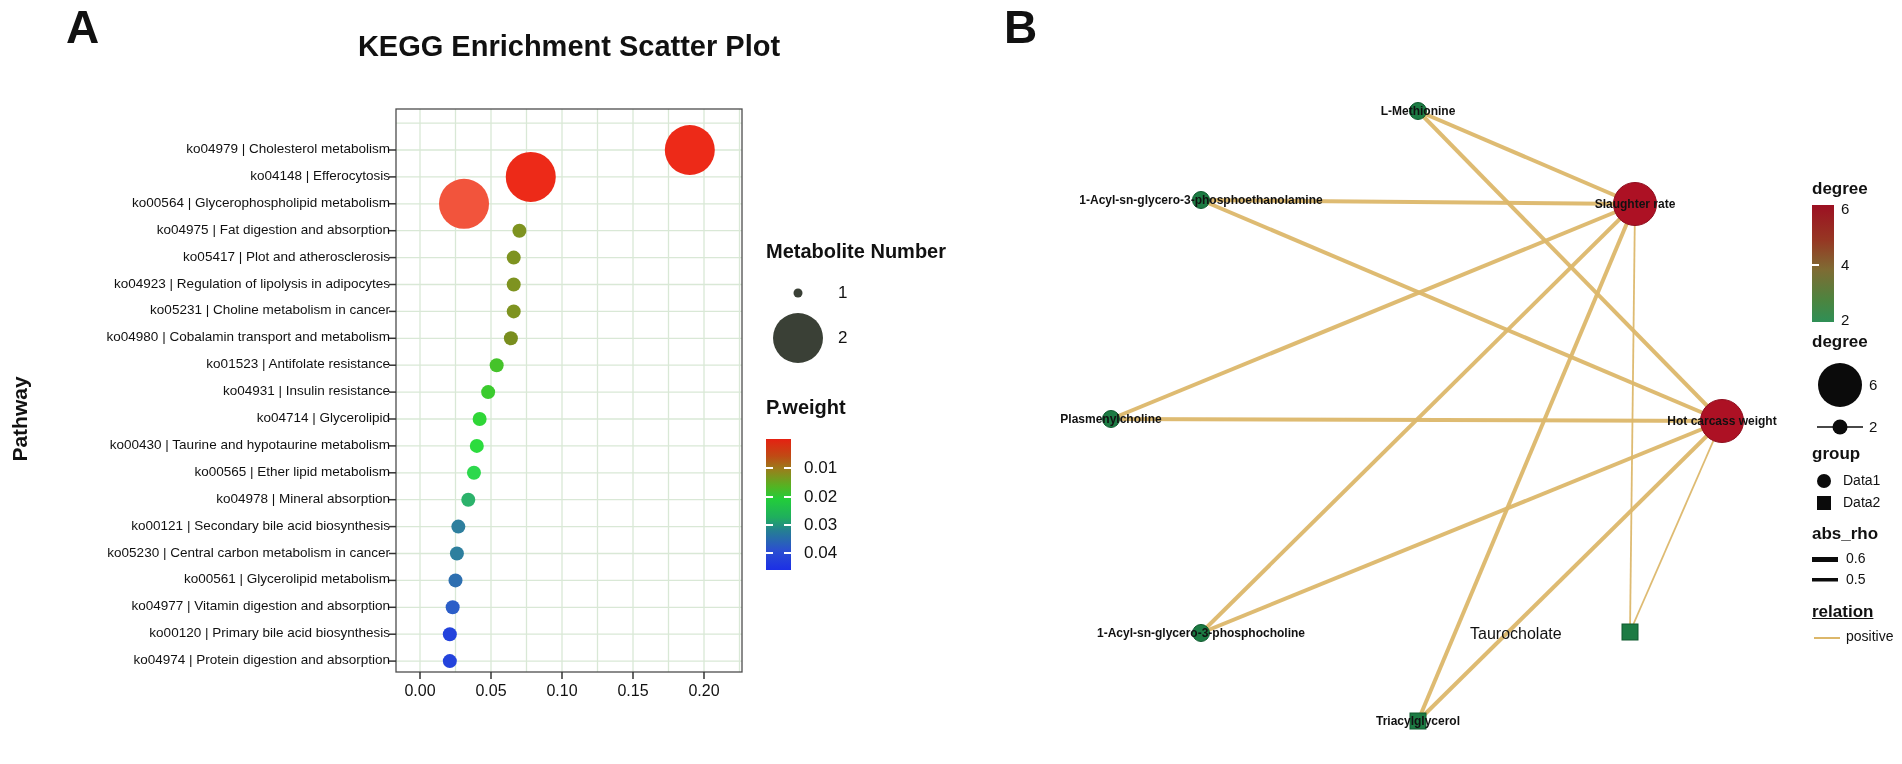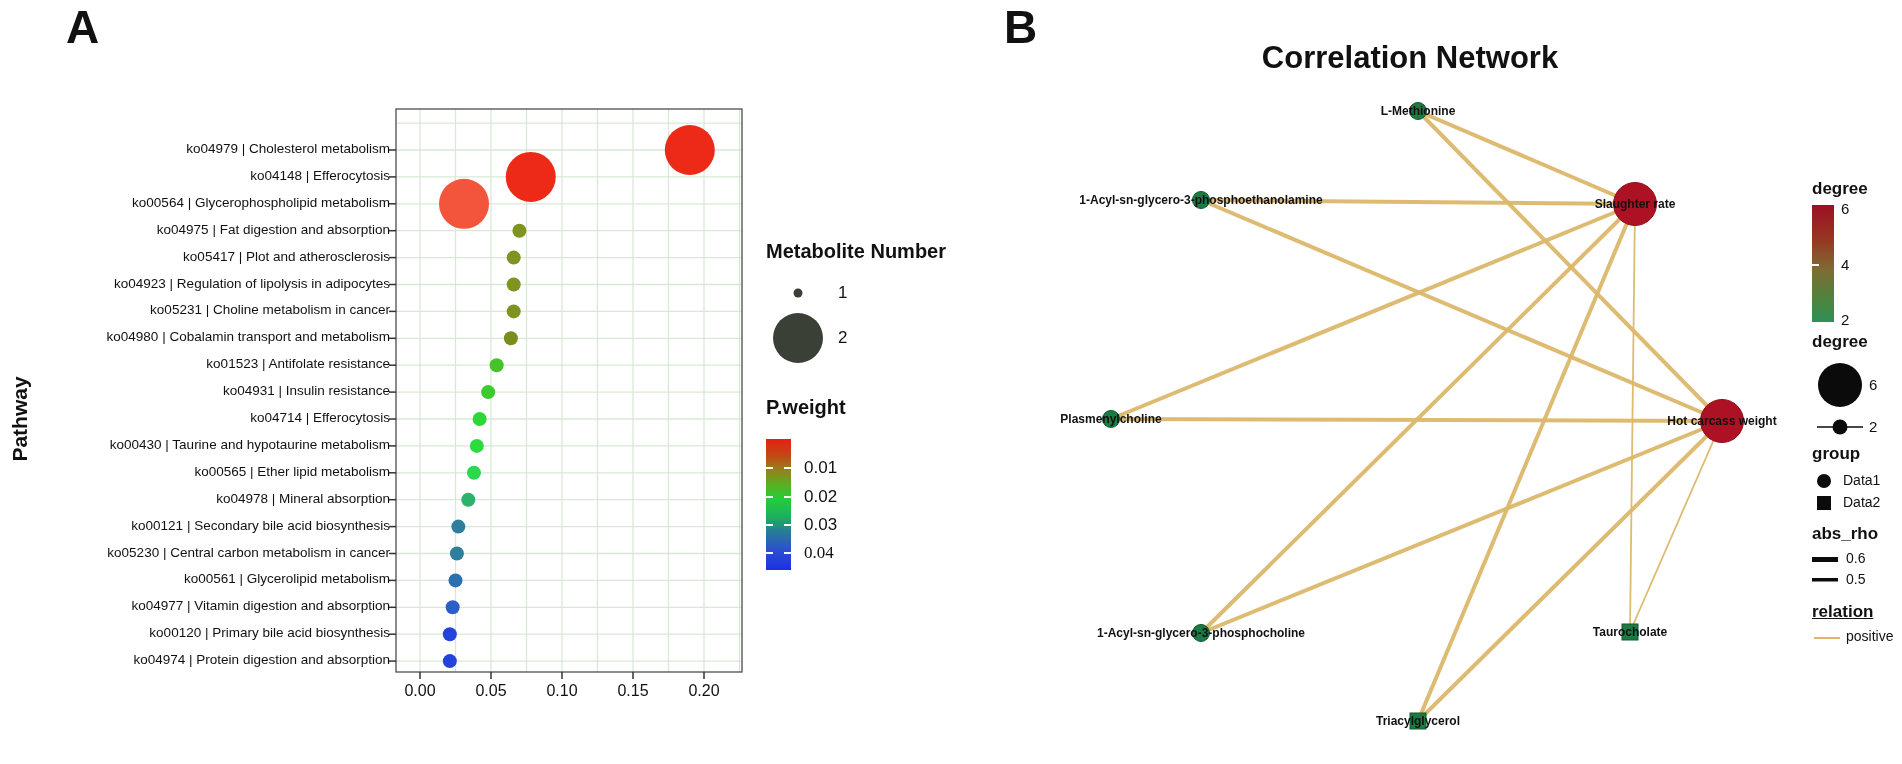--- a/index.html
+++ b/index.html
@@ -132,36 +132,36 @@
       <line x1="1817" y1="427" x2="1863" y2="427" stroke="#0b0b0b" stroke-width="1.5"></line>
       <circle cx="1840" cy="427" r="7.5" fill="#0b0b0b"></circle>
       <circle cx="1824" cy="481" r="7" fill="#0b0b0b"></circle>
       <rect x="1817" y="496" width="14" height="14" fill="#0b0b0b"></rect>
       <rect x="1812" y="557" width="26" height="5" fill="#0b0b0b"></rect>
       <rect x="1812" y="578" width="26" height="3.5" fill="#0b0b0b"></rect>
       <line x1="1814" y1="638" x2="1840" y2="638" stroke="#dcb76a" stroke-width="2"></line>
     </svg>
 
   <div class="t panel-letter" style="left:66px;top:0px;">A</div>
+  <div class="t panel-title pa-title">KEGG Enrichment Scatter Plot</div>
   <div class="t axis-title pa-ylabel">Pathway</div>
   <div class="t leg-title-a" style="left:766px;top:240px;">Metabolite Number</div>
   <div class="t leg-title-a" style="left:766px;top:396px;">P.weight</div>
   <div class="bar pv-bar" id="pvBar">
       <div class="notch" style="left: 0px; top: 27.82px;"></div>
       <div class="notch" style="left: 18px; top: 27.82px;"></div>
       <div class="notch" style="left: 0px; top: 56.64px;"></div>
       <div class="notch" style="left: 18px; top: 56.64px;"></div>
       <div class="notch" style="left: 0px; top: 85.46px;"></div>
       <div class="notch" style="left: 18px; top: 85.46px;"></div>
       <div class="notch" style="left: 0px; top: 112.97px;"></div>
       <div class="notch" style="left: 18px; top: 112.97px;"></div>
     </div>
 
   <div class="t panel-letter" style="left:1004px;top:0px;">B</div>
-  <div class="t panel-title pb-title">Correlation Network</div>
   <div class="t leg-title-b" style="left:1812px;top:179px;">degree</div>
   <div class="bar deg-bar" id="degBar">
       <div class="notch" style="left: 0px; top: 59px;"></div>
     </div>
   <div class="t leg-title-b" style="left:1812px;top:332px;">degree</div>
   <div class="t leg-title-b" style="left:1812px;top:444px;">group</div>
   <div class="t leg-title-b" style="left:1812px;top:524px;">abs_rho</div>
   <div class="t leg-title-b" style="left:1812px;top:602px;text-decoration:underline;">relation</div>
 <div class="t" style="left: 390px; top: 682px; width: 60px; text-align: center; font-size: 16px;">0.00</div>
     <div class="t" style="left: 461px; top: 682px; width: 60px; text-align: center; font-size: 16px;">0.05</div>
@@ -171,43 +171,43 @@
     <div class="t" style="right: 1512px; top: 141px; font-size: 13.5px; text-align: right;">ko04979 | Cholesterol metabolism</div>
     <div class="t" style="right: 1512px; top: 167.9px; font-size: 13.5px; text-align: right;">ko04148 | Efferocytosis</div>
     <div class="t" style="right: 1512px; top: 194.8px; font-size: 13.5px; ">ko00564 | Glycerophospholipid metabolism</div>
     <div class="t" style="right: 1512px; top: 221.7px; font-size: 13.5px; text-align: right;">ko04975 | Fat digestion and absorption</div>
     <div class="t" style="right: 1512px; top: 248.6px; font-size: 13.5px; text-align: right;">ko05417 | Plot and atherosclerosis</div>
     <div class="t" style="right: 1512px; top: 275.5px; font-size: 13.5px; text-align: right; padding-left: 19px;">ko04923 | Regulation of lipolysis in adipocytes</div>
     <div class="t" style="right: 1512px; top: 302.4px; font-size: 13.5px; text-align: right;">ko05231 | Choline metabolism in cancer</div>
     <div class="t" style="right: 1512px; top: 329.3px; font-size: 13.5px; text-align: right;">ko04980 | Cobalamin transport and metabolism</div>
     <div class="t" style="right: 1512px; top: 356.2px; font-size: 13.5px; text-align: right;">ko01523 | Antifolate resistance</div>
     <div class="t" style="right: 1512px; top: 383.1px; font-size: 13.5px; text-align: right;">ko04931 | Insulin resistance</div>
-    <div class="t" style="right: 1512px; top: 410px; font-size: 13.5px; text-align: right;">ko04714 | Efferocytosis</div>
+    <div class="t" style="right: 1512px; top: 410px; font-size: 13.5px; text-align: right;">ko04714 | Glycerolipid</div>
     <div class="t" style="right: 1512px; top: 436.9px; font-size: 13.5px; text-align: right;">ko00430 | Taurine and hypotaurine metabolism</div>
     <div class="t" style="right: 1512px; top: 463.8px; font-size: 13.5px; text-align: right;">ko00565 | Ether lipid metabolism</div>
     <div class="t" style="right: 1512px; top: 490.7px; font-size: 13.5px; text-align: right;">ko04978 | Mineral absorption</div>
     <div class="t" style="right: 1512px; top: 517.6px; font-size: 13.5px; text-align: right;">ko00121 | Secondary bile acid biosynthesis</div>
     <div class="t" style="right: 1512px; top: 544.5px; font-size: 13.5px; text-align: right;">ko05230 | Central carbon metabolism in cancer</div>
     <div class="t" style="right: 1512px; top: 571.4px; font-size: 13.5px; text-align: right;">ko00561 | Glycerolipid metabolism</div>
     <div class="t" style="right: 1512px; top: 598.3px; font-size: 13.5px; text-align: right;">ko04977 | Vitamin digestion and absorption</div>
     <div class="t" style="right: 1512px; top: 625.2px; font-size: 13.5px; text-align: right;">ko00120 | Primary bile acid biosynthesis</div>
     <div class="t" style="right: 1512px; top: 652.1px; font-size: 13.5px; text-align: right;">ko04974 | Protein digestion and absorption</div>
     <div class="t" style="left: 838px; top: 283px; font-size: 17px;">1</div>
     <div class="t" style="left: 838px; top: 328px; font-size: 17px;">2</div>
     <div class="t" style="left: 804px; top: 457.82px; font-size: 17px;">0.01</div>
     <div class="t" style="left: 804px; top: 486.64px; font-size: 17px;">0.02</div>
     <div class="t" style="left: 804px; top: 515.46px; font-size: 17px;">0.03</div>
-    <div class="t" style="left: 804px; top: 542.97px; font-size: 17px; font-family: Liberation Serif, serif;">0.04</div>
+    <div class="t" style="left: 804px; top: 542.97px; font-size: 17px;">0.04</div>
     <div class="t" style="left: 1258px; top: 104px; width: 320px; text-align: center; font-size: 12px; font-weight: bold;">L-Methionine</div>
     <div class="t" style="left: 1041px; top: 193px; width: 320px; text-align: center; font-size: 12px; font-weight: bold;">1-Acyl-sn-glycero-3-phosphoethanolamine</div>
     <div class="t" style="left: 1475px; top: 197px; width: 320px; text-align: center; font-size: 12px; font-weight: bold;">Slaughter rate</div>
     <div class="t" style="left: 951px; top: 412px; width: 320px; text-align: center; font-size: 12px; font-weight: bold;">Plasmenylcholine</div>
     <div class="t" style="left: 1562px; top: 414px; width: 320px; text-align: center; font-size: 12px; font-weight: bold;">Hot carcass weight</div>
     <div class="t" style="left: 1041px; top: 626px; width: 320px; text-align: center; font-size: 12px; font-weight: bold;">1-Acyl-sn-glycero-3-phosphocholine</div>
-    <div class="t" style="left: 1470px; top: 625px; width: 320px; text-align: center; font-size: 12px; font-weight: bold;">Taurocholate</div>
+    <div class="t" style="left: 1470px; top: 625px; width: 320px; font-size: 16px; font-weight: normal;">Taurocholate</div>
     <div class="t" style="left: 1258px; top: 714px; width: 320px; text-align: center; font-size: 12px; font-weight: bold;">Triacylglycerol</div>
     <div class="t" style="left: 1841px; top: 200px; font-size: 15px;">6</div>
     <div class="t" style="left: 1841px; top: 256px; font-size: 15px;">4</div>
     <div class="t" style="left: 1841px; top: 311px; font-size: 15px;">2</div>
     <div class="t" style="left: 1869px; top: 376px; font-size: 15px;">6</div>
     <div class="t" style="left: 1869px; top: 418px; font-size: 15px;">2</div>
     <div class="t" style="left: 1843px; top: 472px; font-size: 14px;">Data1</div>
     <div class="t" style="left: 1843px; top: 494px; font-size: 14px;">Data2</div>
     <div class="t" style="left: 1846px; top: 550px; font-size: 14px;">0.6</div>
     <div class="t" style="left: 1846px; top: 571px; font-size: 14px;">0.5</div>

